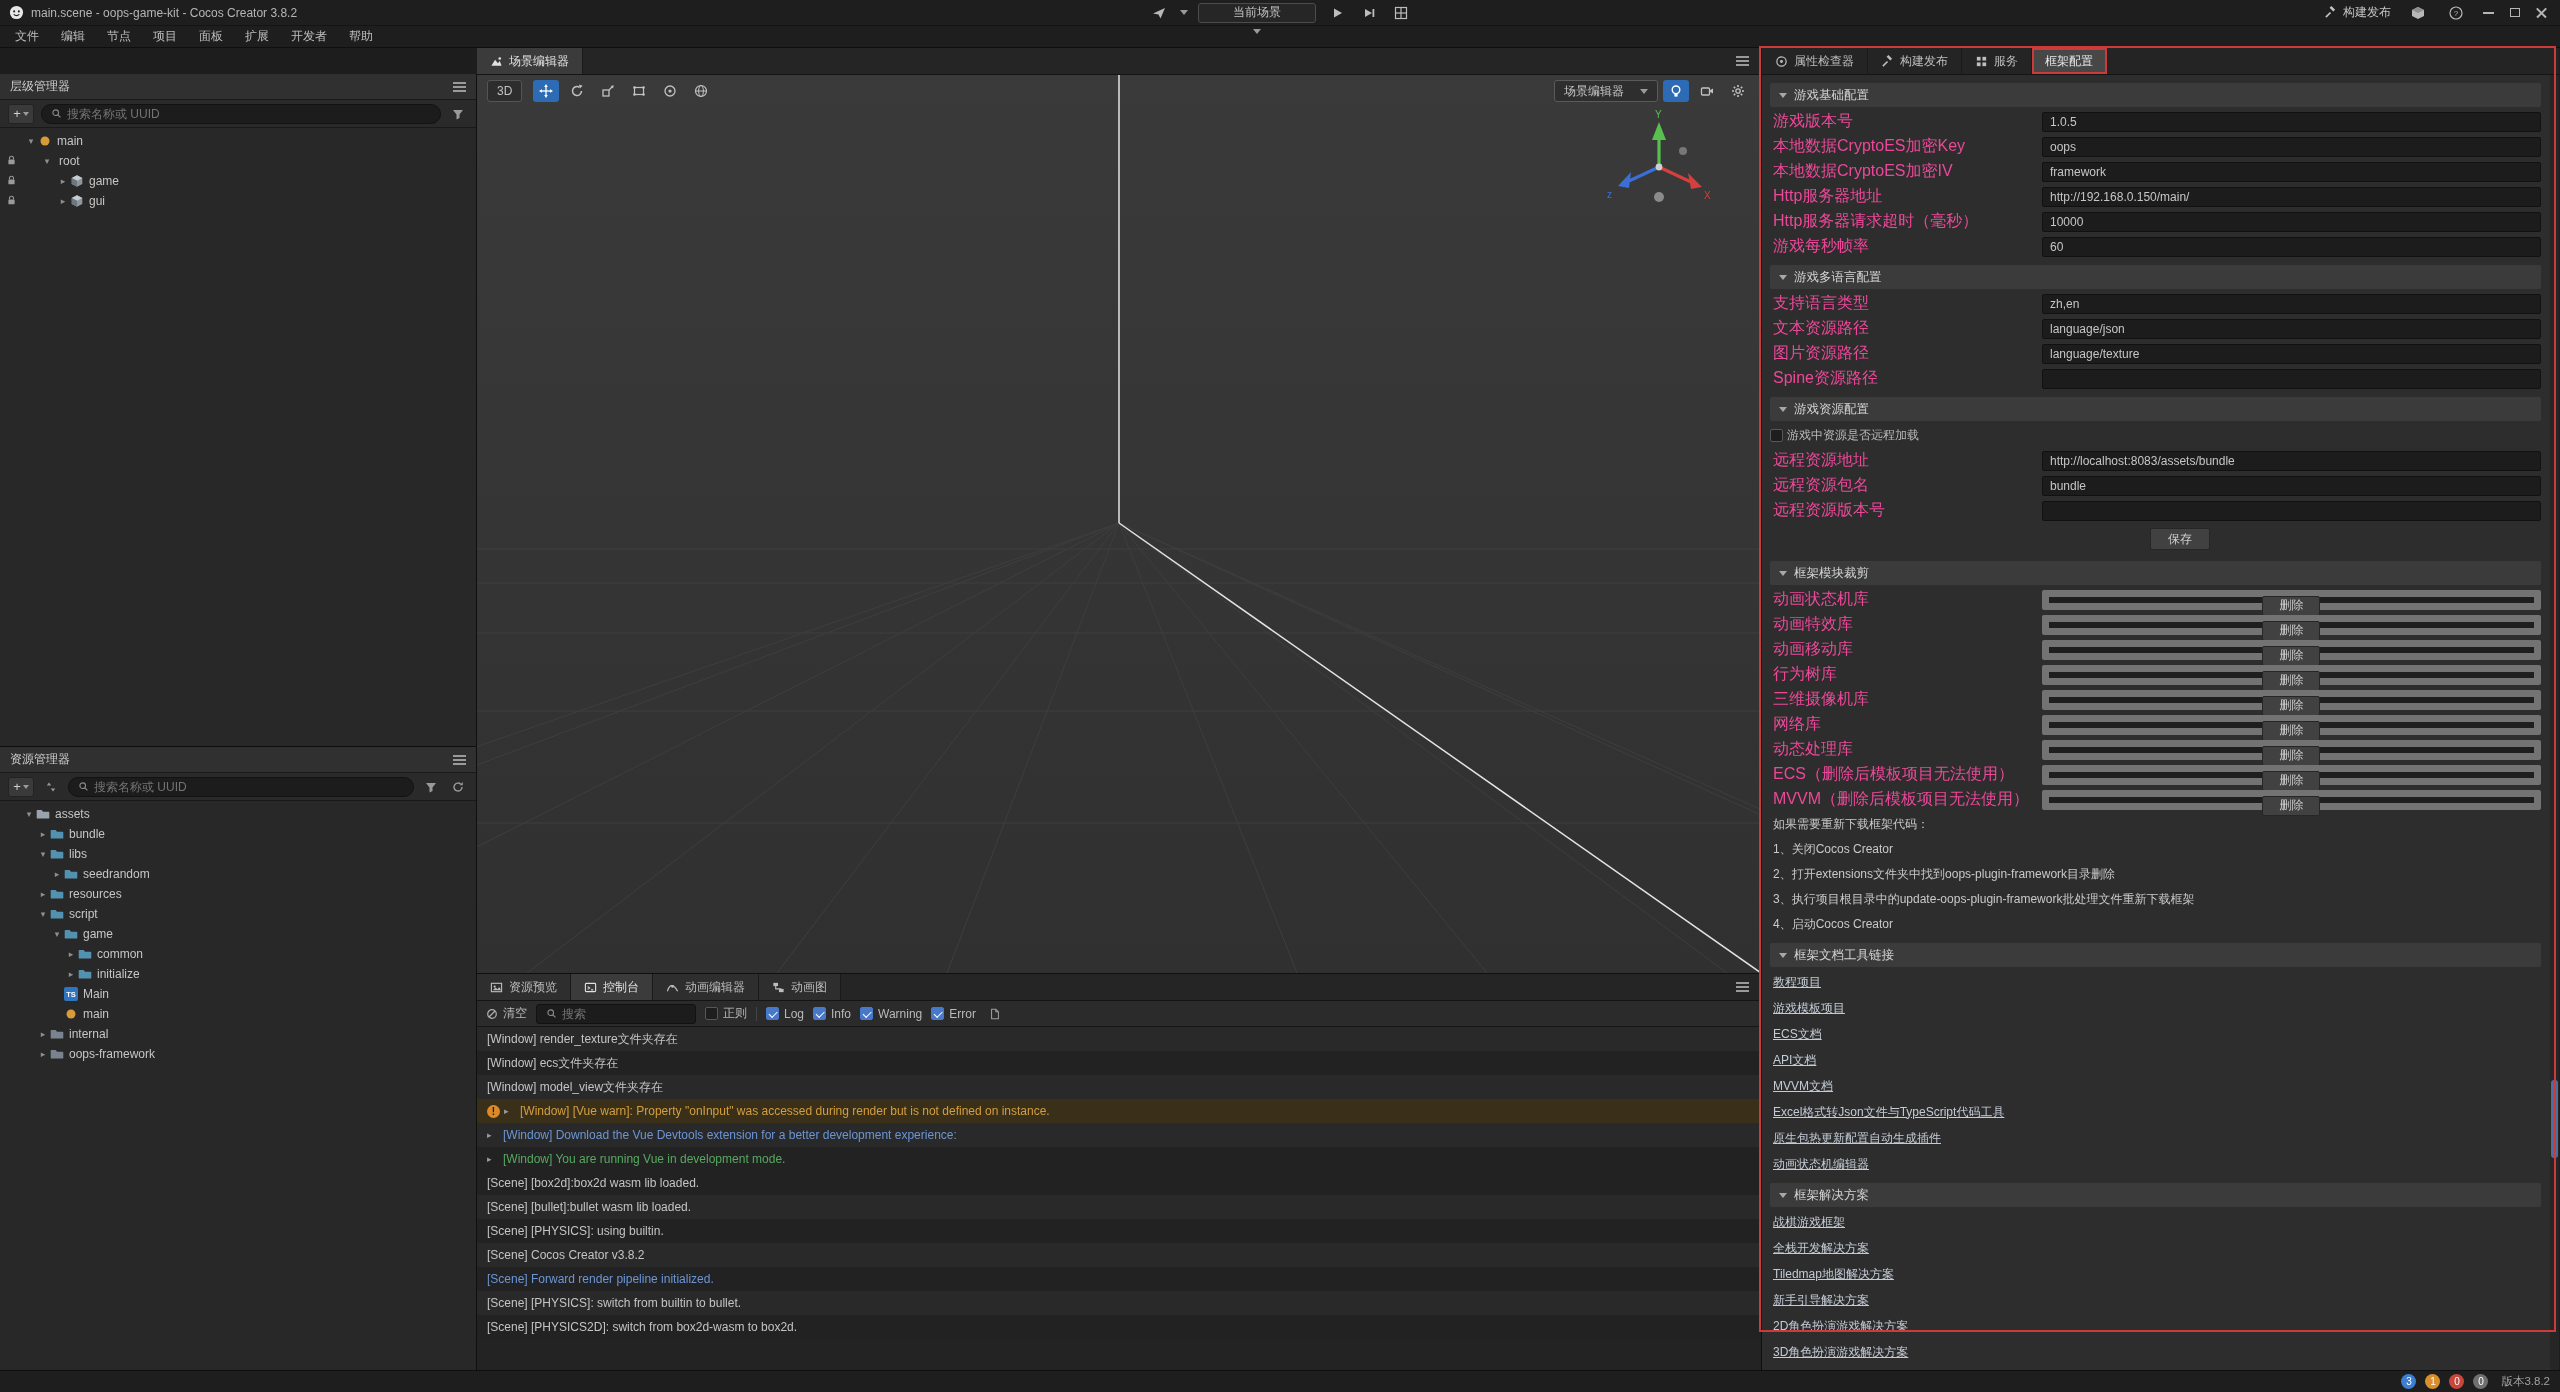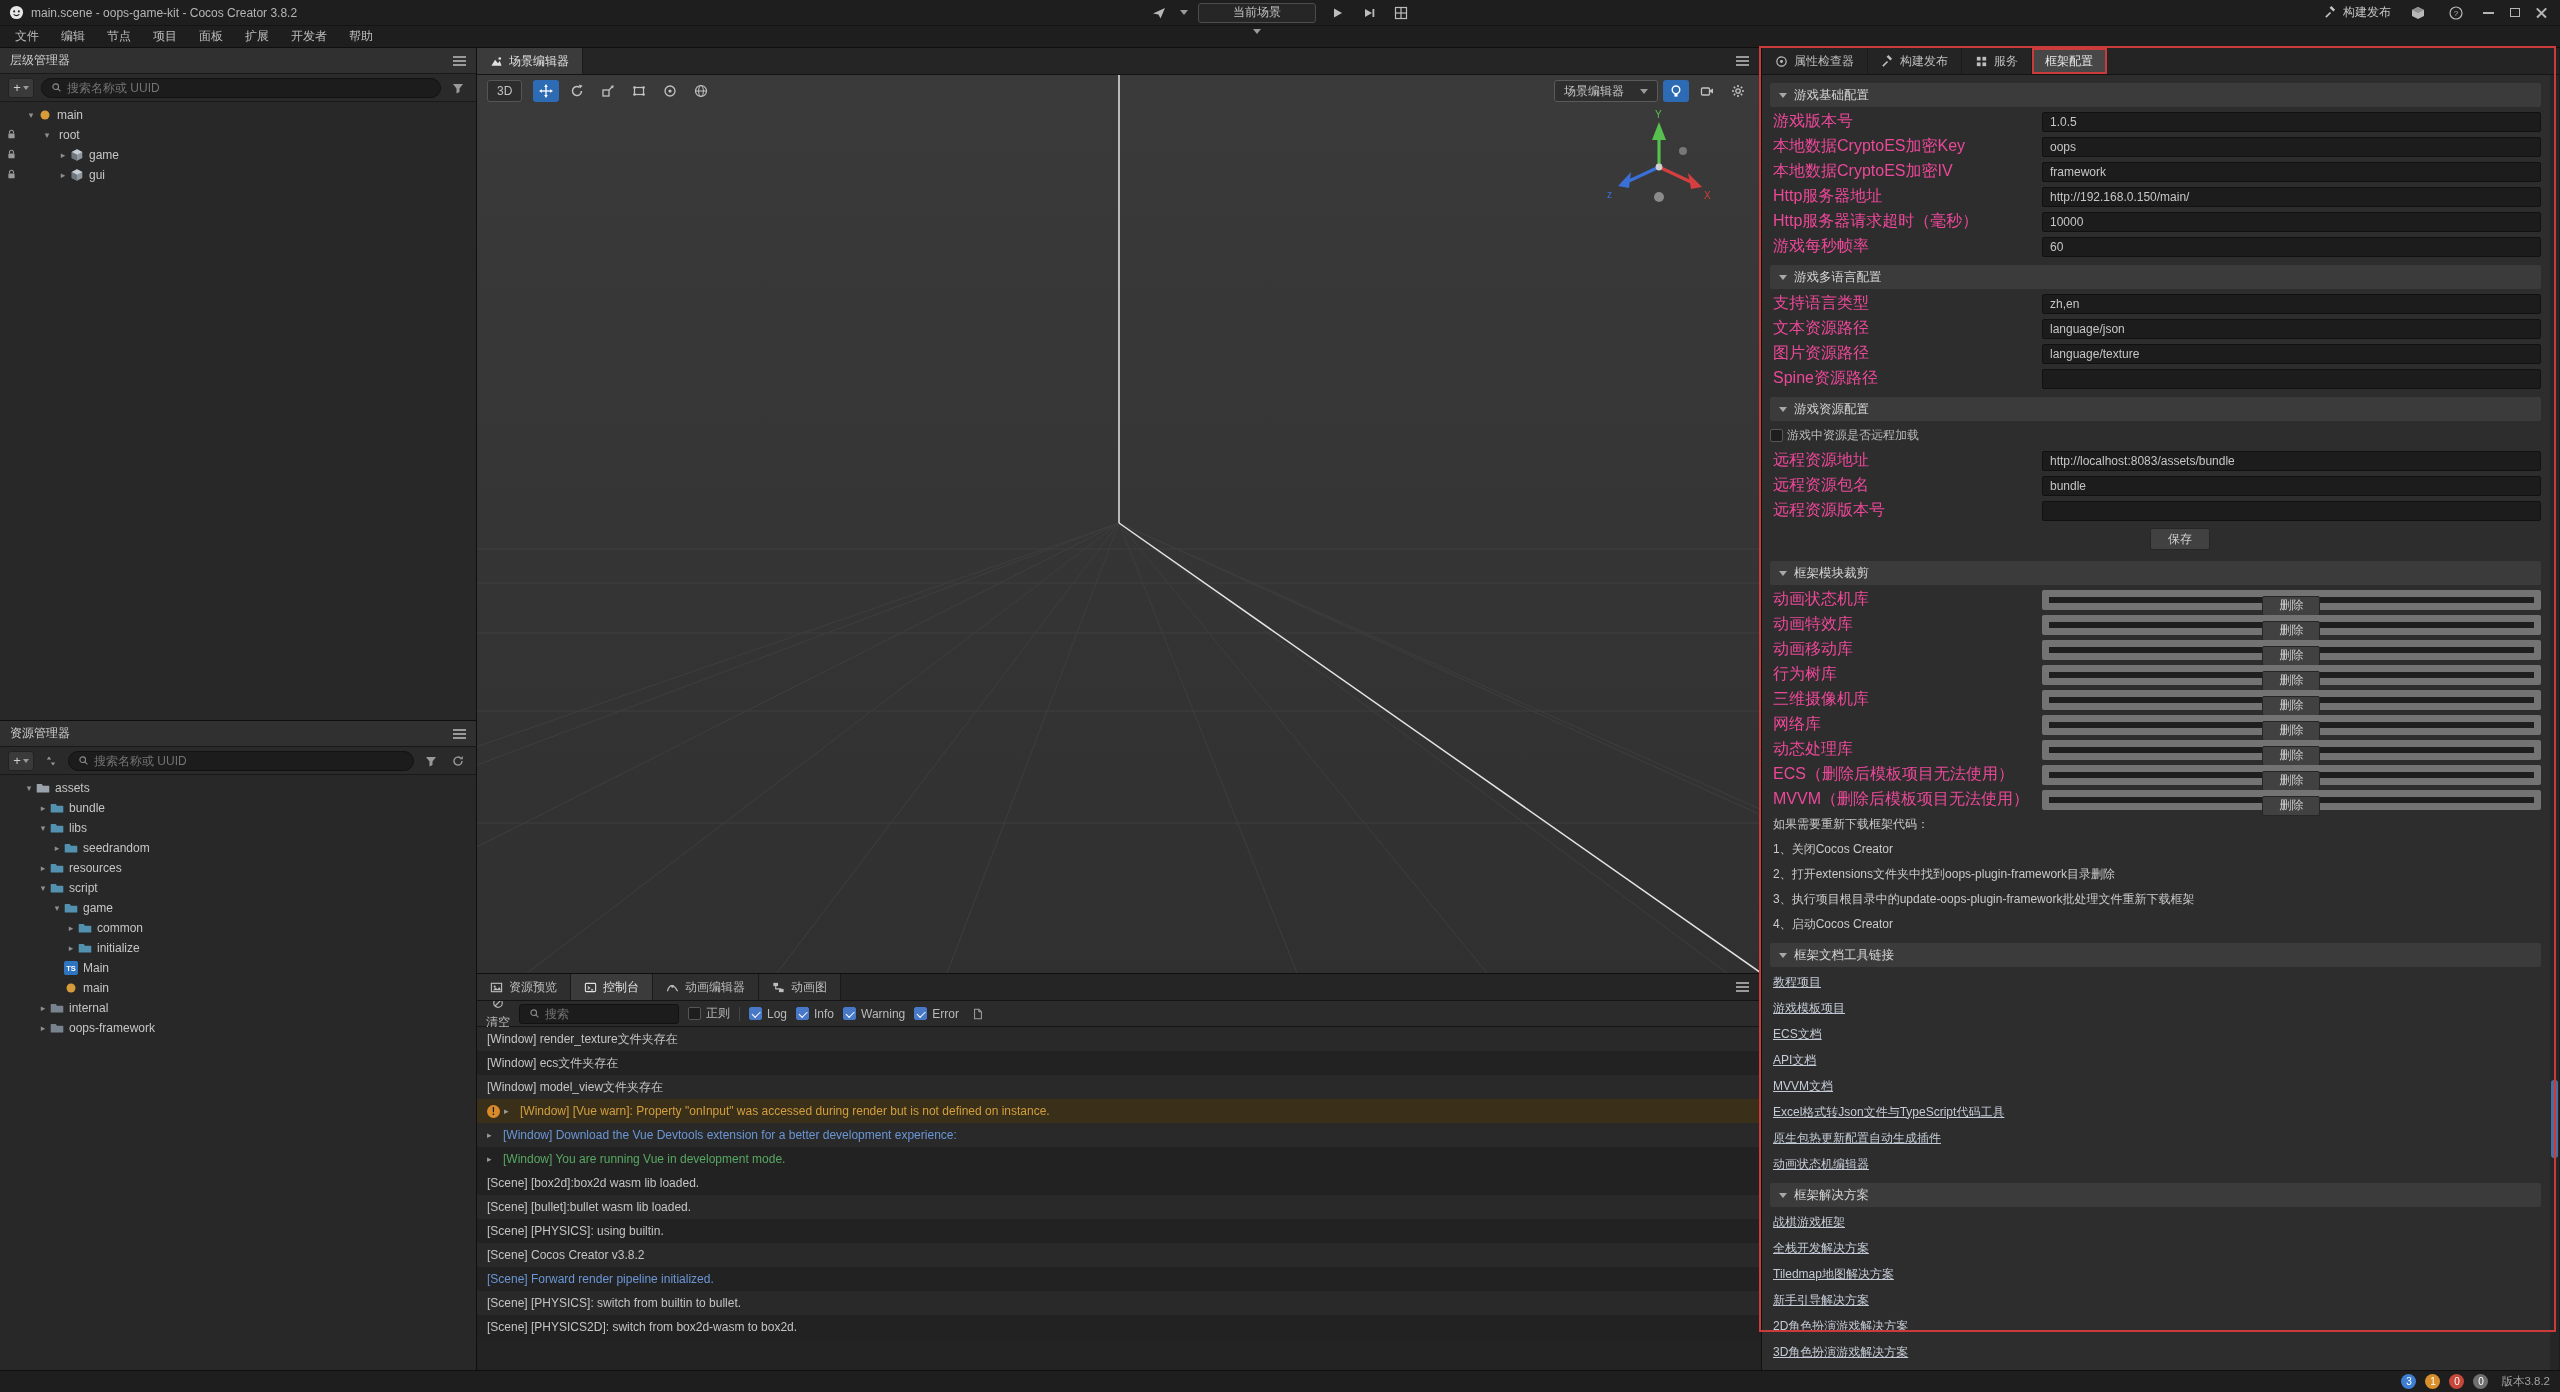--- a/index.html
+++ b/index.html
@@ -28,21 +28,21 @@
   .win-close { position:relative; width:12px; height:12px; display:inline-block; }
   .win-close::before,.win-close::after { content:''; position:absolute; left:-1px; top:5px; width:13px; height:1.6px; background:#b5b5b5; }
   .win-close::before { transform:rotate(45deg); } .win-close::after { transform:rotate(-45deg); }
 
   
   .menubar { height:22px; background:#1e1e1e; display:flex; align-items:center; padding-left:4px; border-bottom:1px solid #0f0f0f; flex:none; }
   .menu-item { padding:0 11px; height:100%; display:flex; align-items:center; color:#bdbdbd; font-size:12px; }
 
   
   .main { display:flex; height:1322px; flex:none; min-height:0; }
-  .left-col { width:477px; flex:none; display:flex; flex-direction:column; border-right:1px solid #0f0f0f; background:#282828; }
+  .left-col { width:477px; flex:none; display:flex; flex-direction:column; border-right:1px solid #0f0f0f; background:#282828;margin-top:26px; }
   .center-col { width:1284px; flex:none; display:flex; flex-direction:column; min-width:0; }
   .right-col { width:798px; flex:none; background:#2d2d2d; display:flex; flex-direction:column; border-left:1px solid #0f0f0f; position:relative; }
 
   
   .hierarchy-panel { height:672px; flex:none; display:flex; flex-direction:column; }
   .assets-panel { flex:1; display:flex; flex-direction:column; border-top:1px solid #0f0f0f; min-height:0; }
   .panel-hdr { height:26px; flex:none; background:#303030; display:flex; align-items:center; padding:0 10px; border-bottom:1px solid #191919; color:#cfcfcf; font-size:12px; }
   .ico-menu { margin-left:auto; width:13px; height:2px; background:#9a9a9a; box-shadow:0 4px 0 #9a9a9a, 0 -4px 0 #9a9a9a; flex:none; }
   .panel-toolbar { height:28px; flex:none; display:flex; align-items:center; gap:7px; padding:0 8px; border-bottom:1px solid #191919; background:#2a2a2a; }
   .add-btn { width:26px; height:20px; background:#3a3a3a; border:1px solid #222; border-radius:3px; color:#cfcfcf; display:flex; align-items:center; justify-content:center; gap:2px; font-size:13px; }
@@ -77,21 +77,21 @@
   .tool-btn { height:22px; min-width:26px; padding:0 5px; display:flex; align-items:center; justify-content:center; border-radius:3px; color:#c2c2c2; font-size:12px; }
   .tool-btn svg { width:14px; height:14px; }
   .tool-btn.active { background:#2d6cb5; color:#fff; }
   .tool-btn.mode3d { border:1px solid #555; background:#2d2d2d; padding:10px 9px; margin-right:6px; }
   .view-dd { margin-left:auto; height:22px; min-width:104px; border:1px solid #5a5a5a; border-radius:3px; background:#2e2e2e; display:flex; align-items:center; justify-content:space-between; gap:8px; padding:0 9px; color:#c6c6c6; font-size:12px; }
   .gizmo { position:absolute; top:34px; right:46px; width:112px; height:112px; }
 
   
   .console { flex:1; display:flex; flex-direction:column; border-top:1px solid #0f0f0f; background:#252525; min-height:0; }
   .console-toolbar { height:26px; flex:none; display:flex; align-items:center; gap:9px; padding:0 9px; border-bottom:1px solid #161616; background:#2b2b2b; }
-  .ct-btn { display:flex; align-items:center; gap:5px; color:#b9b9b9; font-size:12px;flex-direction:column; }
+  .ct-btn { display:flex; align-items:center; gap:5px; color:#b9b9b9; font-size:12px; }
   .ct-btn svg { width:12px; height:12px; }
   .console-search { flex:none; width:160px; border-radius:3px; }
   .cb { width:13px; height:13px; flex:none; background:#1e1e1e; border:1px solid #565656; border-radius:2px; display:inline-block; }
   .cb.on { background:#4878c8; border-color:#4878c8; }
   .cb.on::after { content:''; display:block; width:7px; height:3.5px; border-left:1.7px solid #fff; border-bottom:1.7px solid #fff; transform:rotate(-45deg); margin:2.5px 0 0 2px; }
   .cb-label { color:#b9b9b9; font-size:12px; margin-left:-4px; }
   .vsep { width:1px; height:14px; background:#454545; }
   .filters { display:flex; align-items:center; gap:9px; }
   .filters .fitem { display:flex; align-items:center; gap:5px; }
   .log-list { flex:1; overflow:hidden; background:#232323; }

